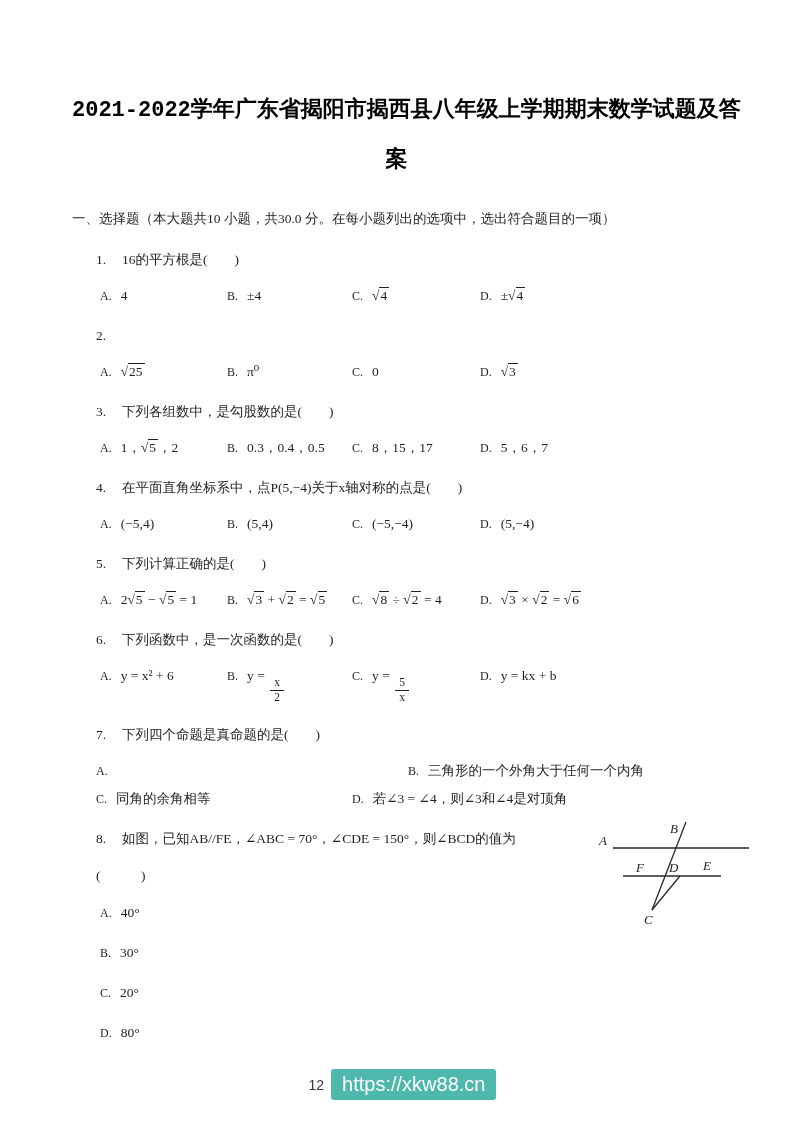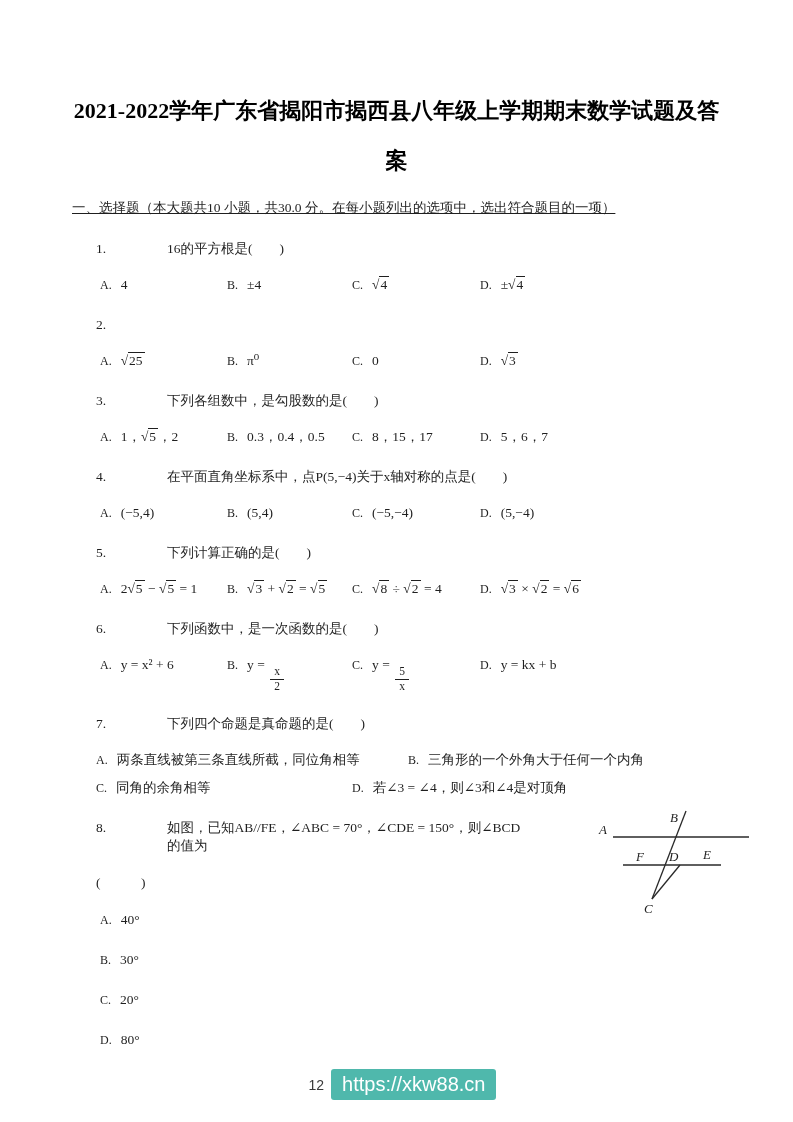--- a/index.html
+++ b/index.html
@@ -8,27 +8,27 @@
     position:relative;
     width:793px; height:1122px;
     margin:0 auto;
     background:#ffffff;
     color:#1f1f1f;
     font-family:"Liberation Serif","DejaVu Serif",serif;
     padding:86px 72px 0 72px;
     overflow:hidden;
   }
   .title { text-align:center; font-weight:bold; font-size:22px; color:#000; line-height:50px; }
-  .title .tline { white-space:nowrap; }
-  .section-header { margin-top:12px; font-size:13.5px; line-height:20px; white-space:pre-wrap;text-decoration:underline; }
+  .title .tline { white-space:nowrap;font-family:Liberation Mono, monospace; }
+  .section-header { margin-top:23px; font-size:13.5px; line-height:20px; white-space:pre-wrap; }
 
   .question { margin-top:22px; }
   .stem-row { display:flex; margin-left:24px; font-size:13.5px; line-height:18px; }
   .qnum { display:inline-block; width:26px; flex:0 0 26px; }
-  .stem-text { white-space:pre-wrap;margin-left:45px; }
+  .stem-text { white-space:pre-wrap; }
 
   .opts4 {
     display:grid;
     grid-template-columns:127px 125px 128px auto;
     margin:18px 0 0 28px;
     font-size:13.5px; line-height:18px;
     align-items:start;
   }
   .opt { display:flex; align-items:baseline; }
   .olabel { font-size:12px; color:#222; margin-right:9px; flex:0 0 auto; }
@@ -227,21 +227,20 @@
   </div>
 
   <div class="question">
     <div class="stem-row">
       <span class="qnum">7.</span>
       <span class="stem-text">下列四个命题是真命题的是(        )</span>
     </div>
     <div class="opts2 row1">
       <div class="opt">
           <span class="olabel">A.</span>
-          <span class="oval">两条直线被第三条直线所截，同位角相等</span>
         </div>
       <div class="opt">
           <span class="olabel">B.</span>
           <span class="oval">三角形的一个外角大于任何一个内角</span>
         </div>
     </div>
     <div class="opts2 row2">
       <div class="opt">
           <span class="olabel">C.</span>
           <span class="oval">同角的余角相等</span>

